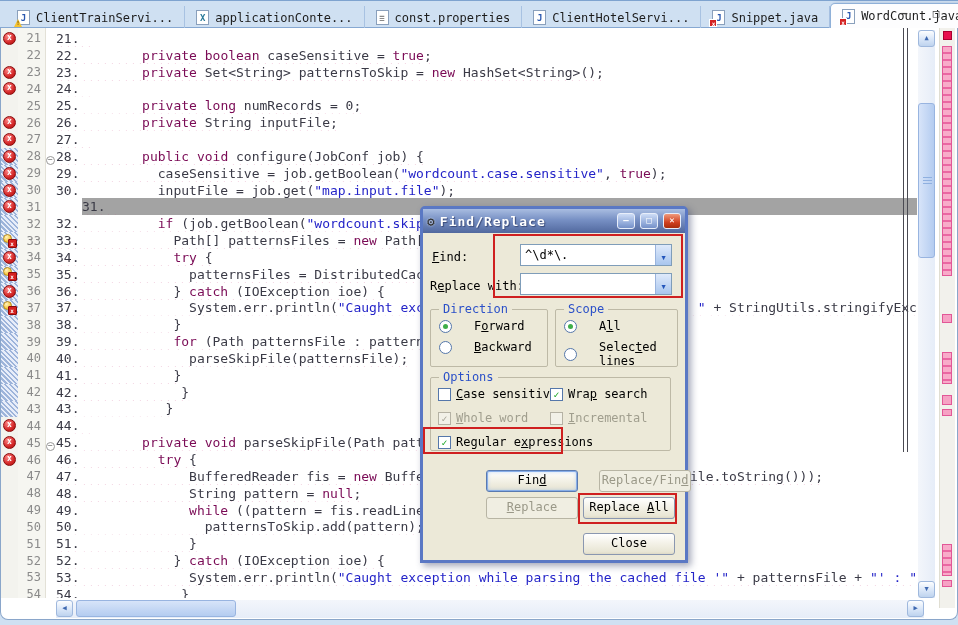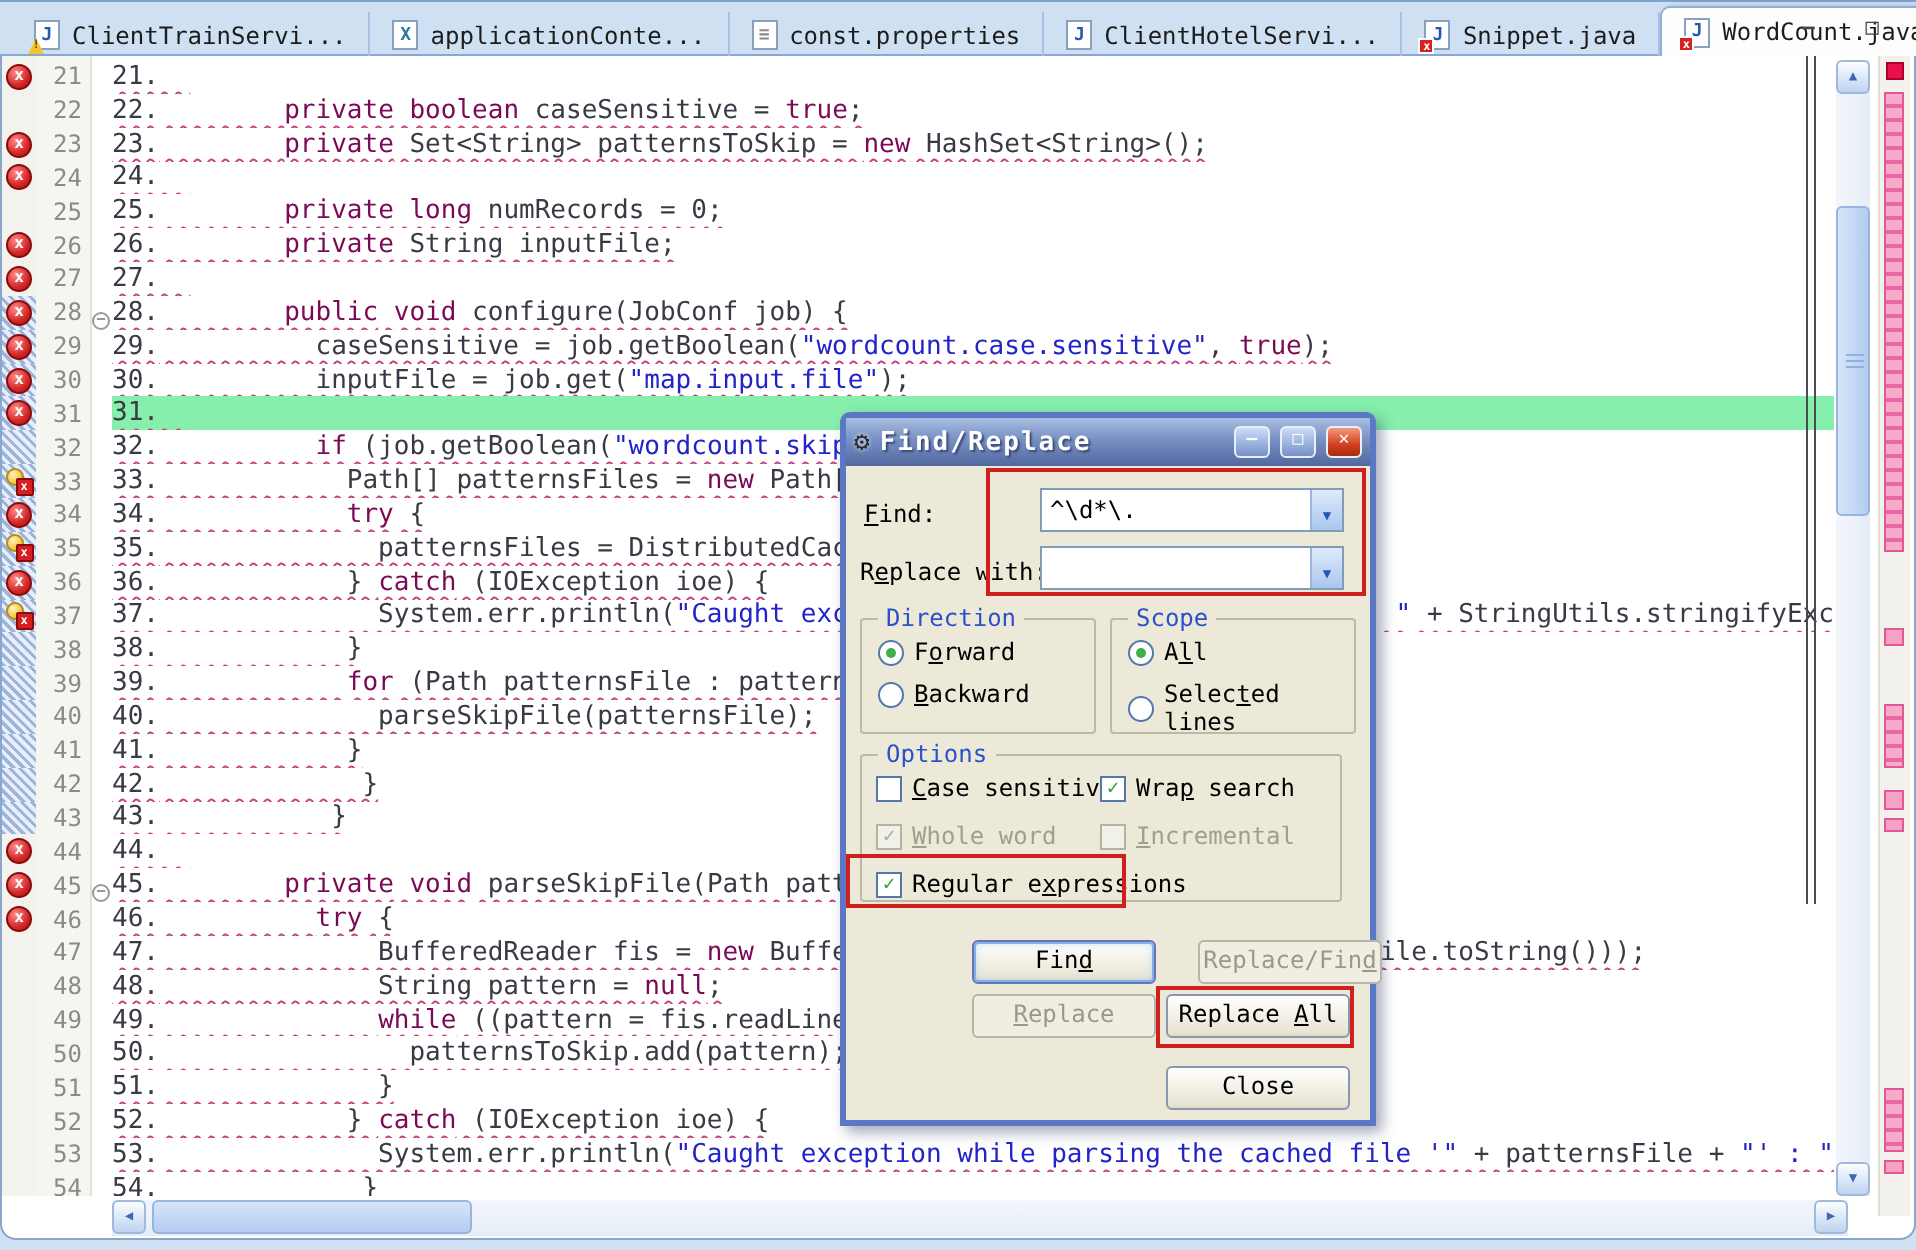--- a/index.html
+++ b/index.html
@@ -46,21 +46,21 @@
     background:radial-gradient(circle at 35% 30%,#fff3c0,#f6c330 70%,#c79a2a); border:1px solid #b58a20; }
   .mk-quickfix .badge { position:absolute; right:0; bottom:0; width:9px; height:9px; background:#d42020;
     border:1px solid #8a0b0b; border-radius:1px; color:#fff; font-size:6px; line-height:7px;
     text-align:center; font-weight:bold; }
   .numcell { width:27px; flex:none; text-align:right; padding-right:4px; font-size:12px; color:#8a8a8a; }
   .foldcell { width:11px; flex:none; text-align:center; }
   .fold-circle { display:inline-block; width:9px; height:9px; border:1px solid #999; border-radius:50%;
     background:#fff; color:#666; font-size:8px; line-height:6px; }
   .code-text { flex:1; align-self:stretch; display:flex; align-items:center; overflow:hidden;
     font-size:13px; color:#3a3a46; }
-  .row.cur .code-text { background:#86efac; }
+  .row.cur .code-text { background:#a3a3a3;margin-left:26px; }
   .squig { white-space:pre; text-decoration:underline; text-decoration-style:wavy;
     text-decoration-color:#c5417f; text-decoration-thickness:1px; text-underline-offset:3px; }
   .k { color:#7a0a55; font-weight:normal; }
   .s { color:#2323c8; }
   .margin-line { position:absolute; top:0; width:1px; height:424px; background:#4a4a52; }
   .margin-line.a { left:902px; } .margin-line.b { left:906px; }
 
   
   .vsb { position:absolute; left:917px; top:2px; width:17px; height:568px;
     background:linear-gradient(90deg,#f3f6fb,#e6edf8); }
@@ -100,21 +100,21 @@
   .combo { position:absolute; width:152px; height:22px; background:#fff; border:1px solid #7f9db9; }
   .combo-val { position:absolute; left:4px; top:3px; font-size:12px; color:#000; }
   .combo-btn { position:absolute; right:0; top:0; width:16px; height:20px;
     background:linear-gradient(180deg,#dfeafb,#a9c6ee); border-left:1px solid #9ab4dd;
     text-align:center; }
   .chev { font-size:7px; color:#2255bb; line-height:20px; }
   .group { position:absolute; border:1px solid #bdb9a6; border-radius:2px;padding-left:48px; }
   .legend { position:absolute; top:-8px; left:8px; background:#ece9d8; padding:0 4px;
     font-size:12px; color:#2b50c8; }
   .optrows { position:absolute; left:8px; top:9px; right:4px; display:flex; flex-direction:column; gap:7px; }
-  .radio-row { display:flex; align-items:center; gap:5px; font-size:12px; color:#000; }
+  .radio-row { display:flex; align-items:center; gap:22px; font-size:12px; color:#000; }
   .rbox { width:13px; height:13px; border:1px solid #5577aa; border-radius:50%; background:#fff;
     position:relative; flex:none; }
   .rbox .dot { position:absolute; left:3px; top:3px; width:5px; height:5px; border-radius:50%; background:#3fae49; }
   .opt-grid { position:absolute; left:15px; top:178px; width:240px; display:grid;
     grid-template-columns:112px 1fr; row-gap:10px; }
   .cb-row { display:flex; align-items:center; gap:5px; font-size:12px; color:#000; white-space:nowrap; }
   .cbbox { width:13px; height:13px; border:1px solid #5577aa; background:#fff; color:#21a829;
     font-size:10px; line-height:11px; text-align:center; font-weight:bold; flex:none; }
   .cbbox.dis { border-color:#b5b2a4; background:#f2f1e8; color:#a8a69a; }
   .cbtext.dis { color:#a09e8e; }

